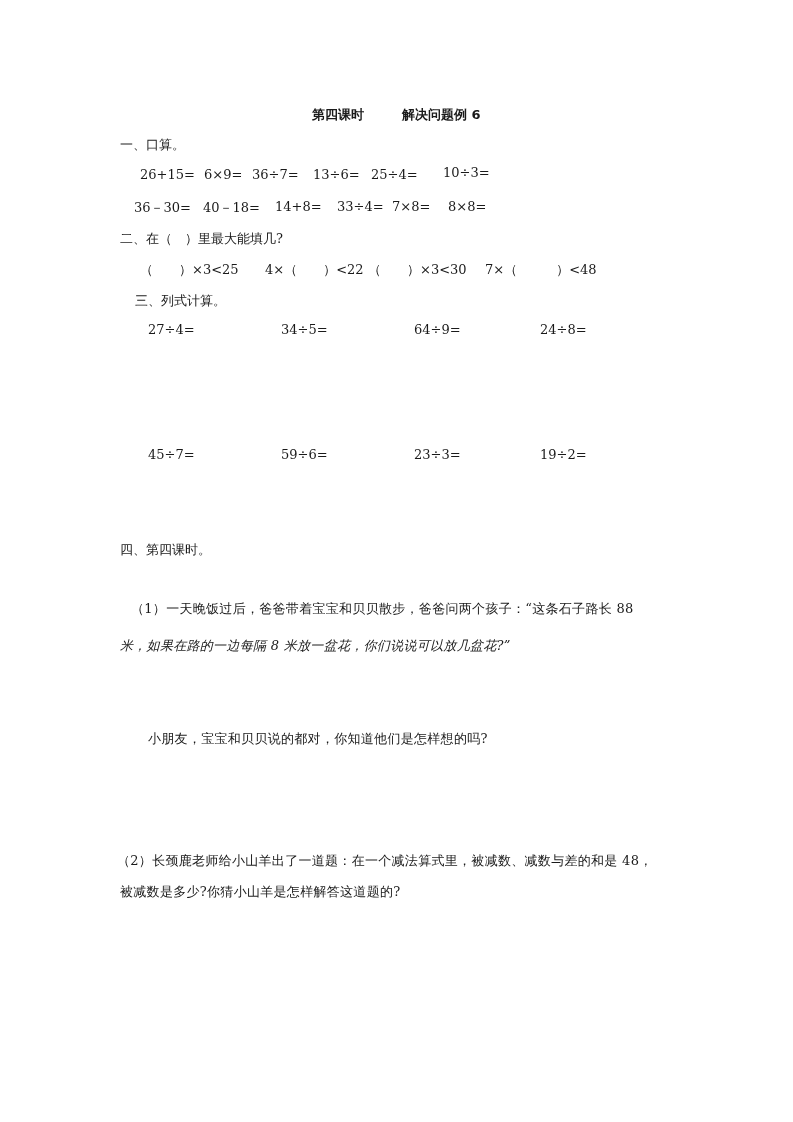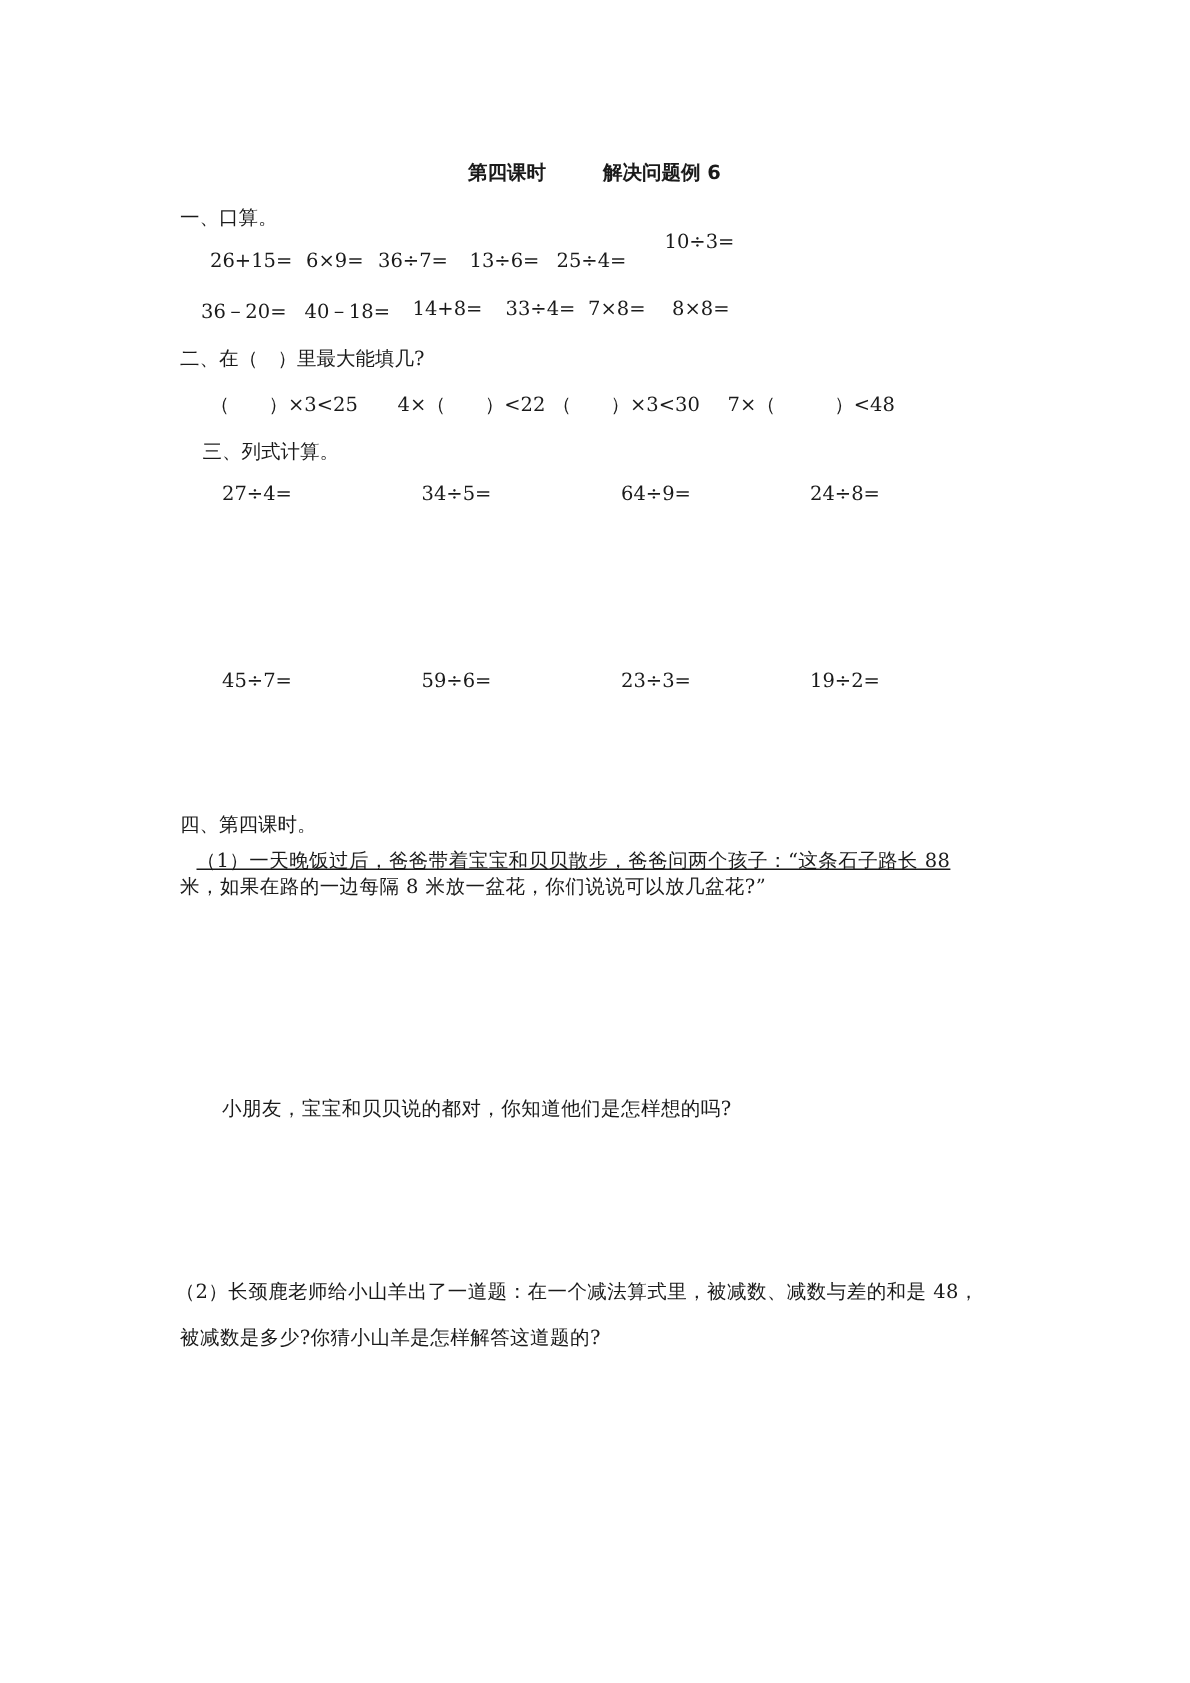--- a/index.html
+++ b/index.html
@@ -33,24 +33,24 @@
 <div class="abs title" style="left:312px;">第四课时</div>
 <div class="abs title" style="left:402px;">解决问题例 6</div>
 
 <div class="abs heading" style="left:120px; top:136px;">一、口算。</div>
 <div>
   <div class="abs expr" style="left:140px; top:167px;">26+15=</div>
   <div class="abs expr" style="left:204px; top:167px;">6×9=</div>
   <div class="abs expr" style="left:252px; top:167px;">36÷7=</div>
   <div class="abs expr" style="left:313px; top:167px;">13÷6=</div>
   <div class="abs expr" style="left:371px; top:167px;">25÷4=</div>
-  <div class="abs expr" style="left:443px; top:154px;">10÷3=</div>
+  <div class="abs expr" style="left:443px; top:165px;">10÷3=</div>
 </div>
 <div>
-  <div class="abs expr" style="left:134px; top:199px;">36－20=</div>
+  <div class="abs expr" style="left:134px; top:199px;">36－30=</div>
   <div class="abs expr" style="left:203px; top:199px;">40－18=</div>
   <div class="abs expr" style="left:275px; top:199px;">14+8=</div>
   <div class="abs expr" style="left:337px; top:199px;">33÷4=</div>
   <div class="abs expr" style="left:392px; top:199px;">7×8=</div>
   <div class="abs expr" style="left:448px; top:199px;">8×8=</div>
 </div>
 
 <div class="abs heading" style="left:120px; top:230px;">二、在（　）里最大能填几?</div>
 <div>
   <div class="abs expr" style="left:140px; top:261px;">（　　）×3&lt;25</div>
@@ -68,20 +68,20 @@
 </div>
 <div>
   <div class="abs expr" style="left:148px; top:447px;">45÷7=</div>
   <div class="abs expr" style="left:281px; top:447px;">59÷6=</div>
   <div class="abs expr" style="left:414px; top:447px;">23÷3=</div>
   <div class="abs expr" style="left:540px; top:447px;">19÷2=</div>
 </div>
 
 <div class="abs heading" style="left:120px; top:541px;">四、第四课时。</div>
 <div>
-  <div class="abs para" style="left:131px; top:565px;text-decoration:underline;">（1）一天晚饭过后，爸爸带着宝宝和贝贝散步，爸爸问两个孩子：“这条石子路长 88</div>
-  <div class="abs para" style="left:120px; top:582px;">米，如果在路的一边每隔 8 米放一盆花，你们说说可以放几盆花?”</div>
+  <div class="abs para" style="left:131px; top:600px;">（1）一天晚饭过后，爸爸带着宝宝和贝贝散步，爸爸问两个孩子：“这条石子路长 88</div>
+  <div class="abs para" style="left:120px; top:637px;font-style:italic;">米，如果在路的一边每隔 8 米放一盆花，你们说说可以放几盆花?”</div>
   <div class="abs para" style="left:148px; top:730px;">小朋友，宝宝和贝贝说的都对，你知道他们是怎样想的吗?</div>
 </div>
 <div>
   <div class="abs para" style="left:117px; top:852px;">（2）长颈鹿老师给小山羊出了一道题：在一个减法算式里，被减数、减数与差的和是 48，</div>
   <div class="abs para" style="left:120px; top:883px;">被减数是多少?你猜小山羊是怎样解答这道题的?</div>
 </div>
 
 </body></html>

